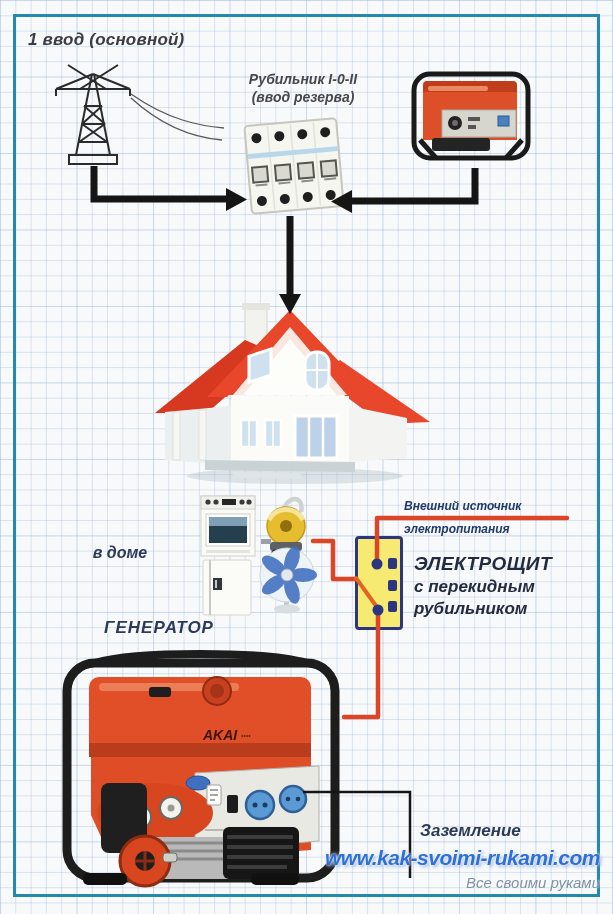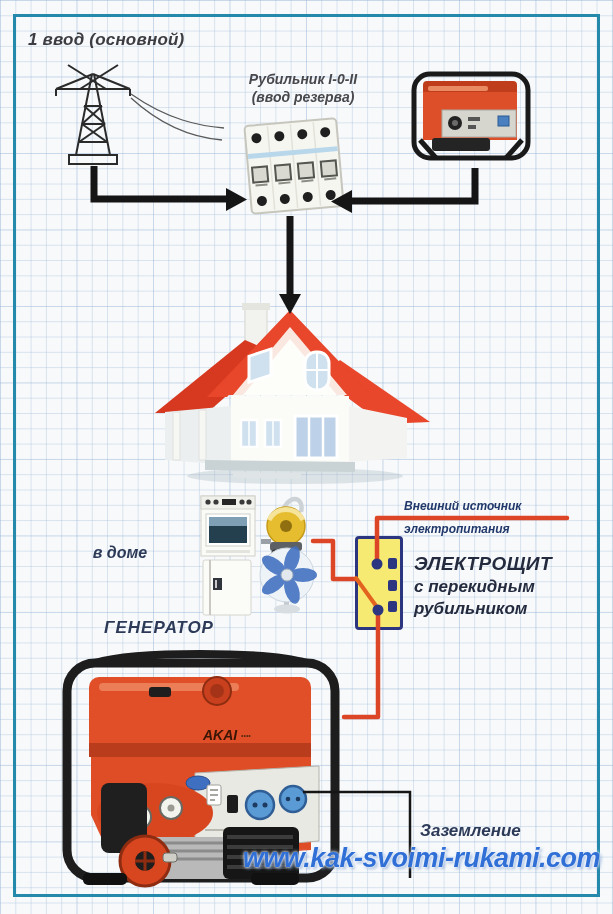--- a/index.html
+++ b/index.html
@@ -30,21 +30,21 @@
   .lbl-generator{font-size:17px;letter-spacing:1px;}
   .lbl-ground{font-size:17px;}
   .art{position:absolute;z-index:2;}
   .panel-box{
     position:absolute;left:355px;top:536px;width:42px;height:88px;
     background:#f7ea72;border:3px solid #2b3580;border-radius:4px;z-index:3;
   }
   .wiring{position:absolute;left:0;top:0;z-index:4;}
   .watermark{position:absolute;left:225px;top:843px;width:375px;text-align:right;z-index:7;}
   .wm-url{
-    font-size:27px;font-weight:bold;color:#2f6fd6;letter-spacing:-0.5px;
+    font-size:21px;font-weight:bold;color:#2f6fd6;letter-spacing:-0.5px;
     text-shadow:0 0 2px #ffffff,0 0 4px #dceaff,2px 2px 3px rgba(90,130,190,.55);
     line-height:30px;
   }
   .wm-tagline{font-size:15px;color:#7e92a6;margin-top:1px;
     text-shadow:0 0 2px #ffffff;}
 </style>
 </head>
 <body>
 
 <div class="stage">
@@ -300,15 +300,16 @@
     <span>с перекидным</span><br>
     <span>рубильником</span>
   </div>
 
   <div class="lbl lbl-navy lbl-generator" style="left:104px;top:618px;">ГЕНЕРАТОР</div>
 
   <div class="lbl lbl-navy lbl-ground" style="left:420px;top:821px;">Заземление</div>
 
   <div class="watermark">
     <div class="wm-url">www.kak-svoimi-rukami.com</div>
+    <div class="wm-tagline">Все своими руками</div>
   </div>
 
 </div>
 
 </body></html>

